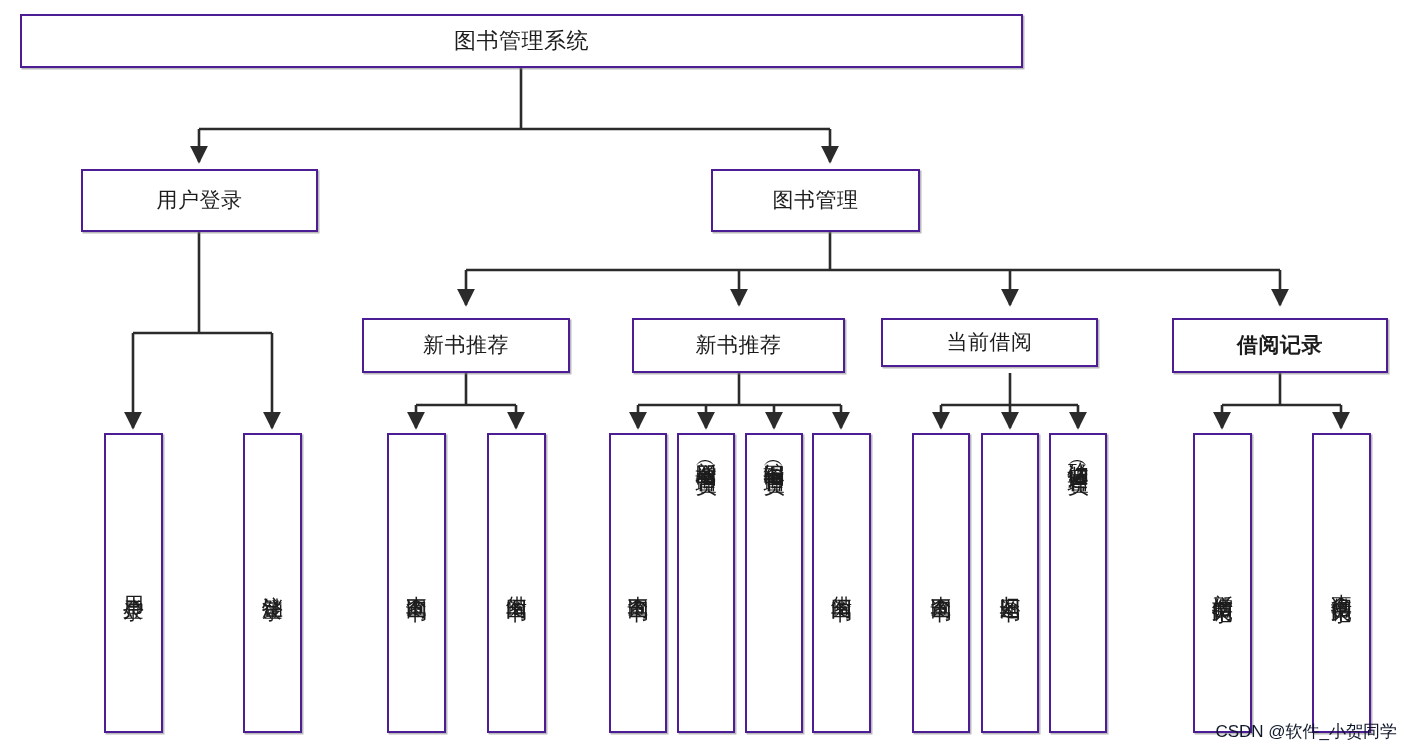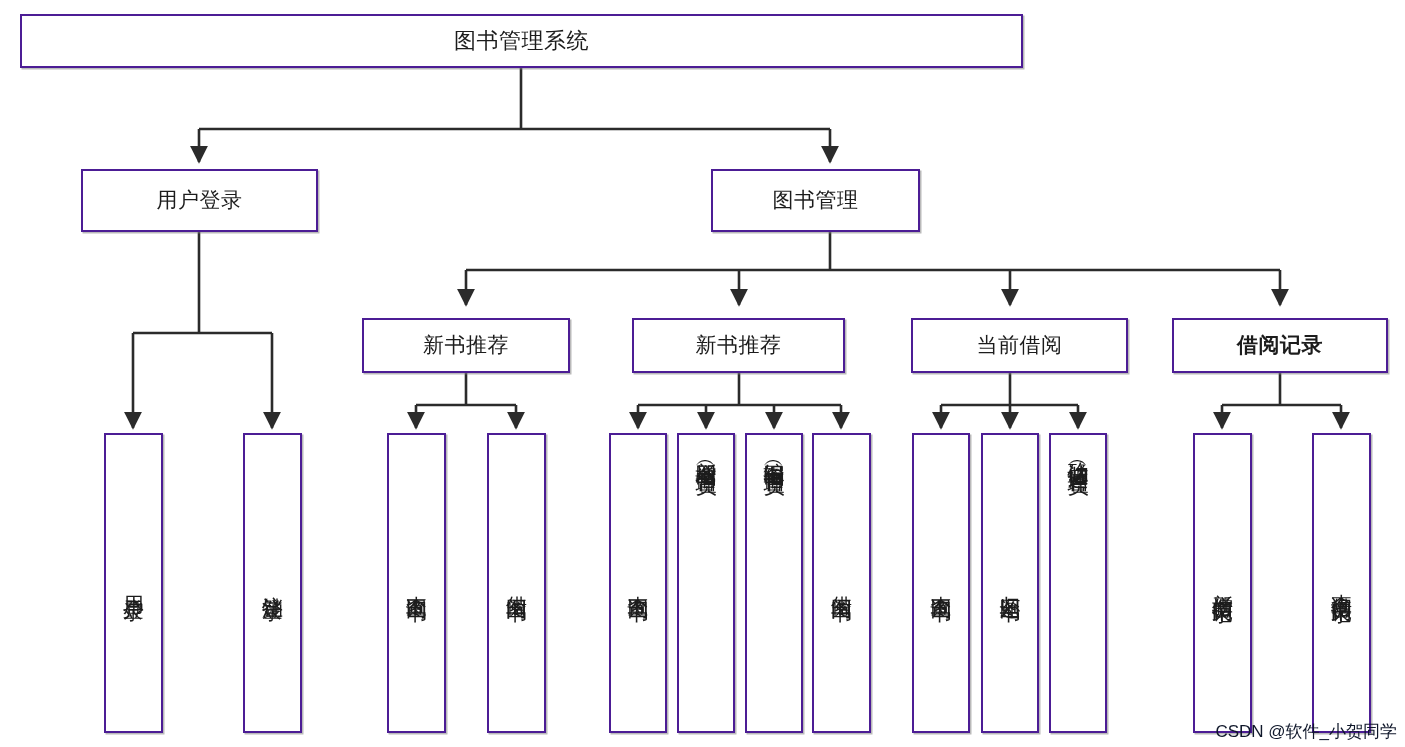--- a/index.html
+++ b/index.html
@@ -137,21 +137,21 @@
   <div class="node h" style="left:711px; top:169px; width:209px; height:63px;">
     <span class="node-label">图书管理</span>
   </div>
 
   <div class="node h" style="left:362px; top:318px; width:208px; height:55px;">
     <span class="node-label">新书推荐</span>
   </div>
   <div class="node h" style="left:632px; top:318px; width:213px; height:55px;">
     <span class="node-label">新书推荐</span>
   </div>
-  <div class="node h" style="left:911px; top:318px; width:217px; height:55px;">
+  <div class="node h" style="left:881px; top:318px; width:217px; height:49px;">
     <span class="node-label">当前借阅</span>
   </div>
   <div class="node h" style="left:1172px; top:318px; width:216px; height:55px;font-weight:bold;">
     <span class="node-label">借阅记录</span>
   </div>
 
   <div class="node v mid" style="left:104px; top:433px; width:59px; height:300px;">
     <span class="node-label">用户登录</span>
   </div>
   <div class="node v mid" style="left:243px; top:433px; width:59px; height:300px;">

